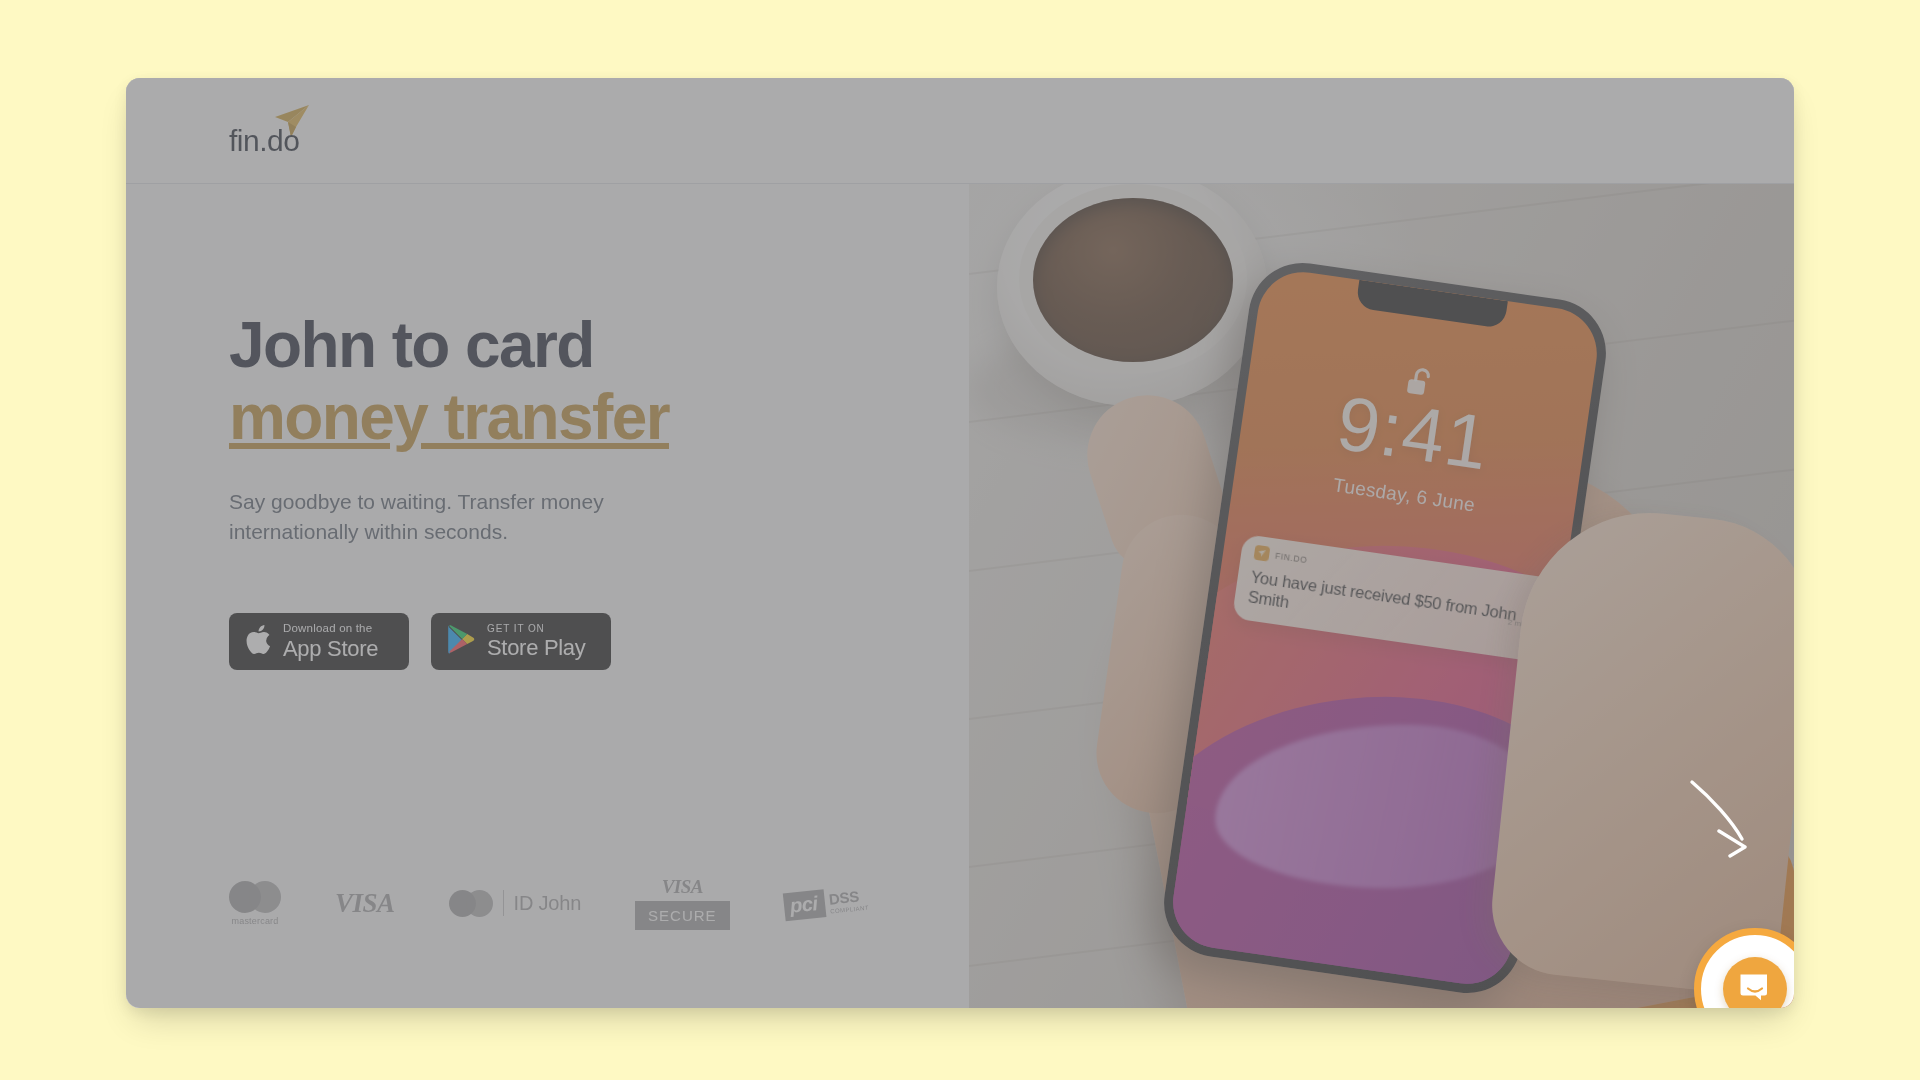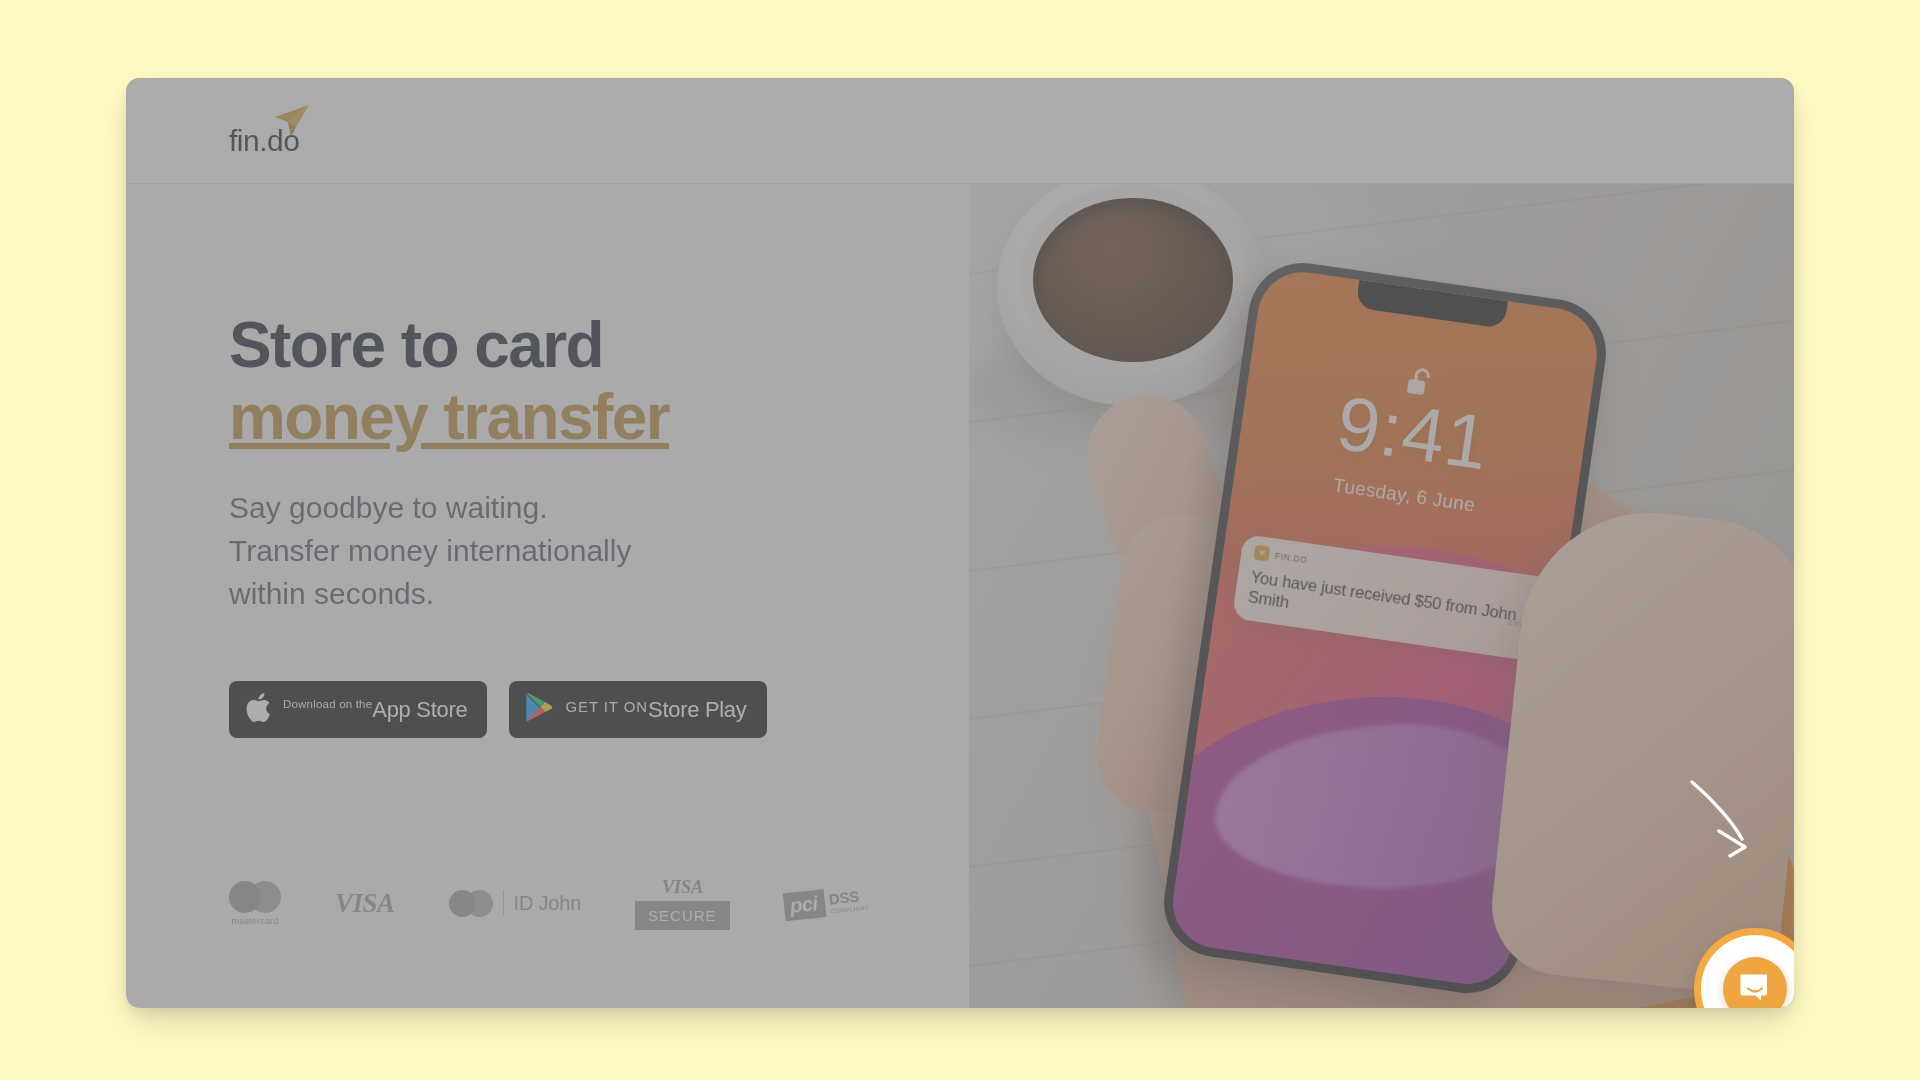--- a/index.html
+++ b/index.html
@@ -110,51 +110,51 @@
     font-weight: 700;
     line-height: 1.12;
     letter-spacing: -1.6px;
     color: #131a2b;
     margin: 0;
   }
   .headline .accent { color: #b8862a; display: block; text-decoration: underline; }
 
   .subhead {
     margin-top: 34px;
-    font-size: 30px;
+    font-size: 21px;
     line-height: 1.42;
     color: #4b5563;
     max-width: 430px;
     font-weight: 400;
   }
 
   .store-row {
     margin-top: 66px;
     display: flex; gap: 22px;
   }
   .store-badge {
     height: 57px;
     border-radius: 8px;
     background: #0a0a0a;
     display: flex; align-items: center;
     padding: 0 20px 0 16px;
     gap: 12px;
     cursor: pointer;
     min-width: 180px;
   }
-  .badge-text { display: flex; flex-direction: row; line-height: 1; }
+  .badge-text { display: flex; flex-direction: column; line-height: 1; }
   .badge-small {
     color: #f3f4f6; font-size: 11.5px;
     letter-spacing: 0.2px; margin-bottom: 3px;
   }
   .badge-big {
     color: #ffffff; font-size: 22px; font-weight: 500;
     letter-spacing: -0.3px;
   }
-  .badge-small.caps { letter-spacing: 0.9px; font-size: 15px; }
+  .badge-small.caps { letter-spacing: 0.9px; font-size: 10px; }
 
   
   .trust-row {
     position: absolute;
     left: 103px; bottom: 78px;
     display: flex; align-items: center;
     gap: 54px;
     opacity: 0.62;
   }
   .trust-item { display: flex; align-items: center; }
@@ -458,21 +458,21 @@
         </span>
         <span class="logo-text">fin.do</span>
       </div>
 
     </header>
 
     <section class="hero">
 
       <div class="hero-left">
         <h1 class="headline">
-          <span>Store to card</span>
+          <span>John to card</span>
           <span class="accent">money transfer</span>
         </h1>
 
         <p class="subhead">Say goodbye to waiting. Transfer money internationally within seconds.</p>
 
         <div class="store-row">
 
           <div class="store-badge">
             <span>
               <svg width="26" height="31" viewBox="0 0 26 31">

